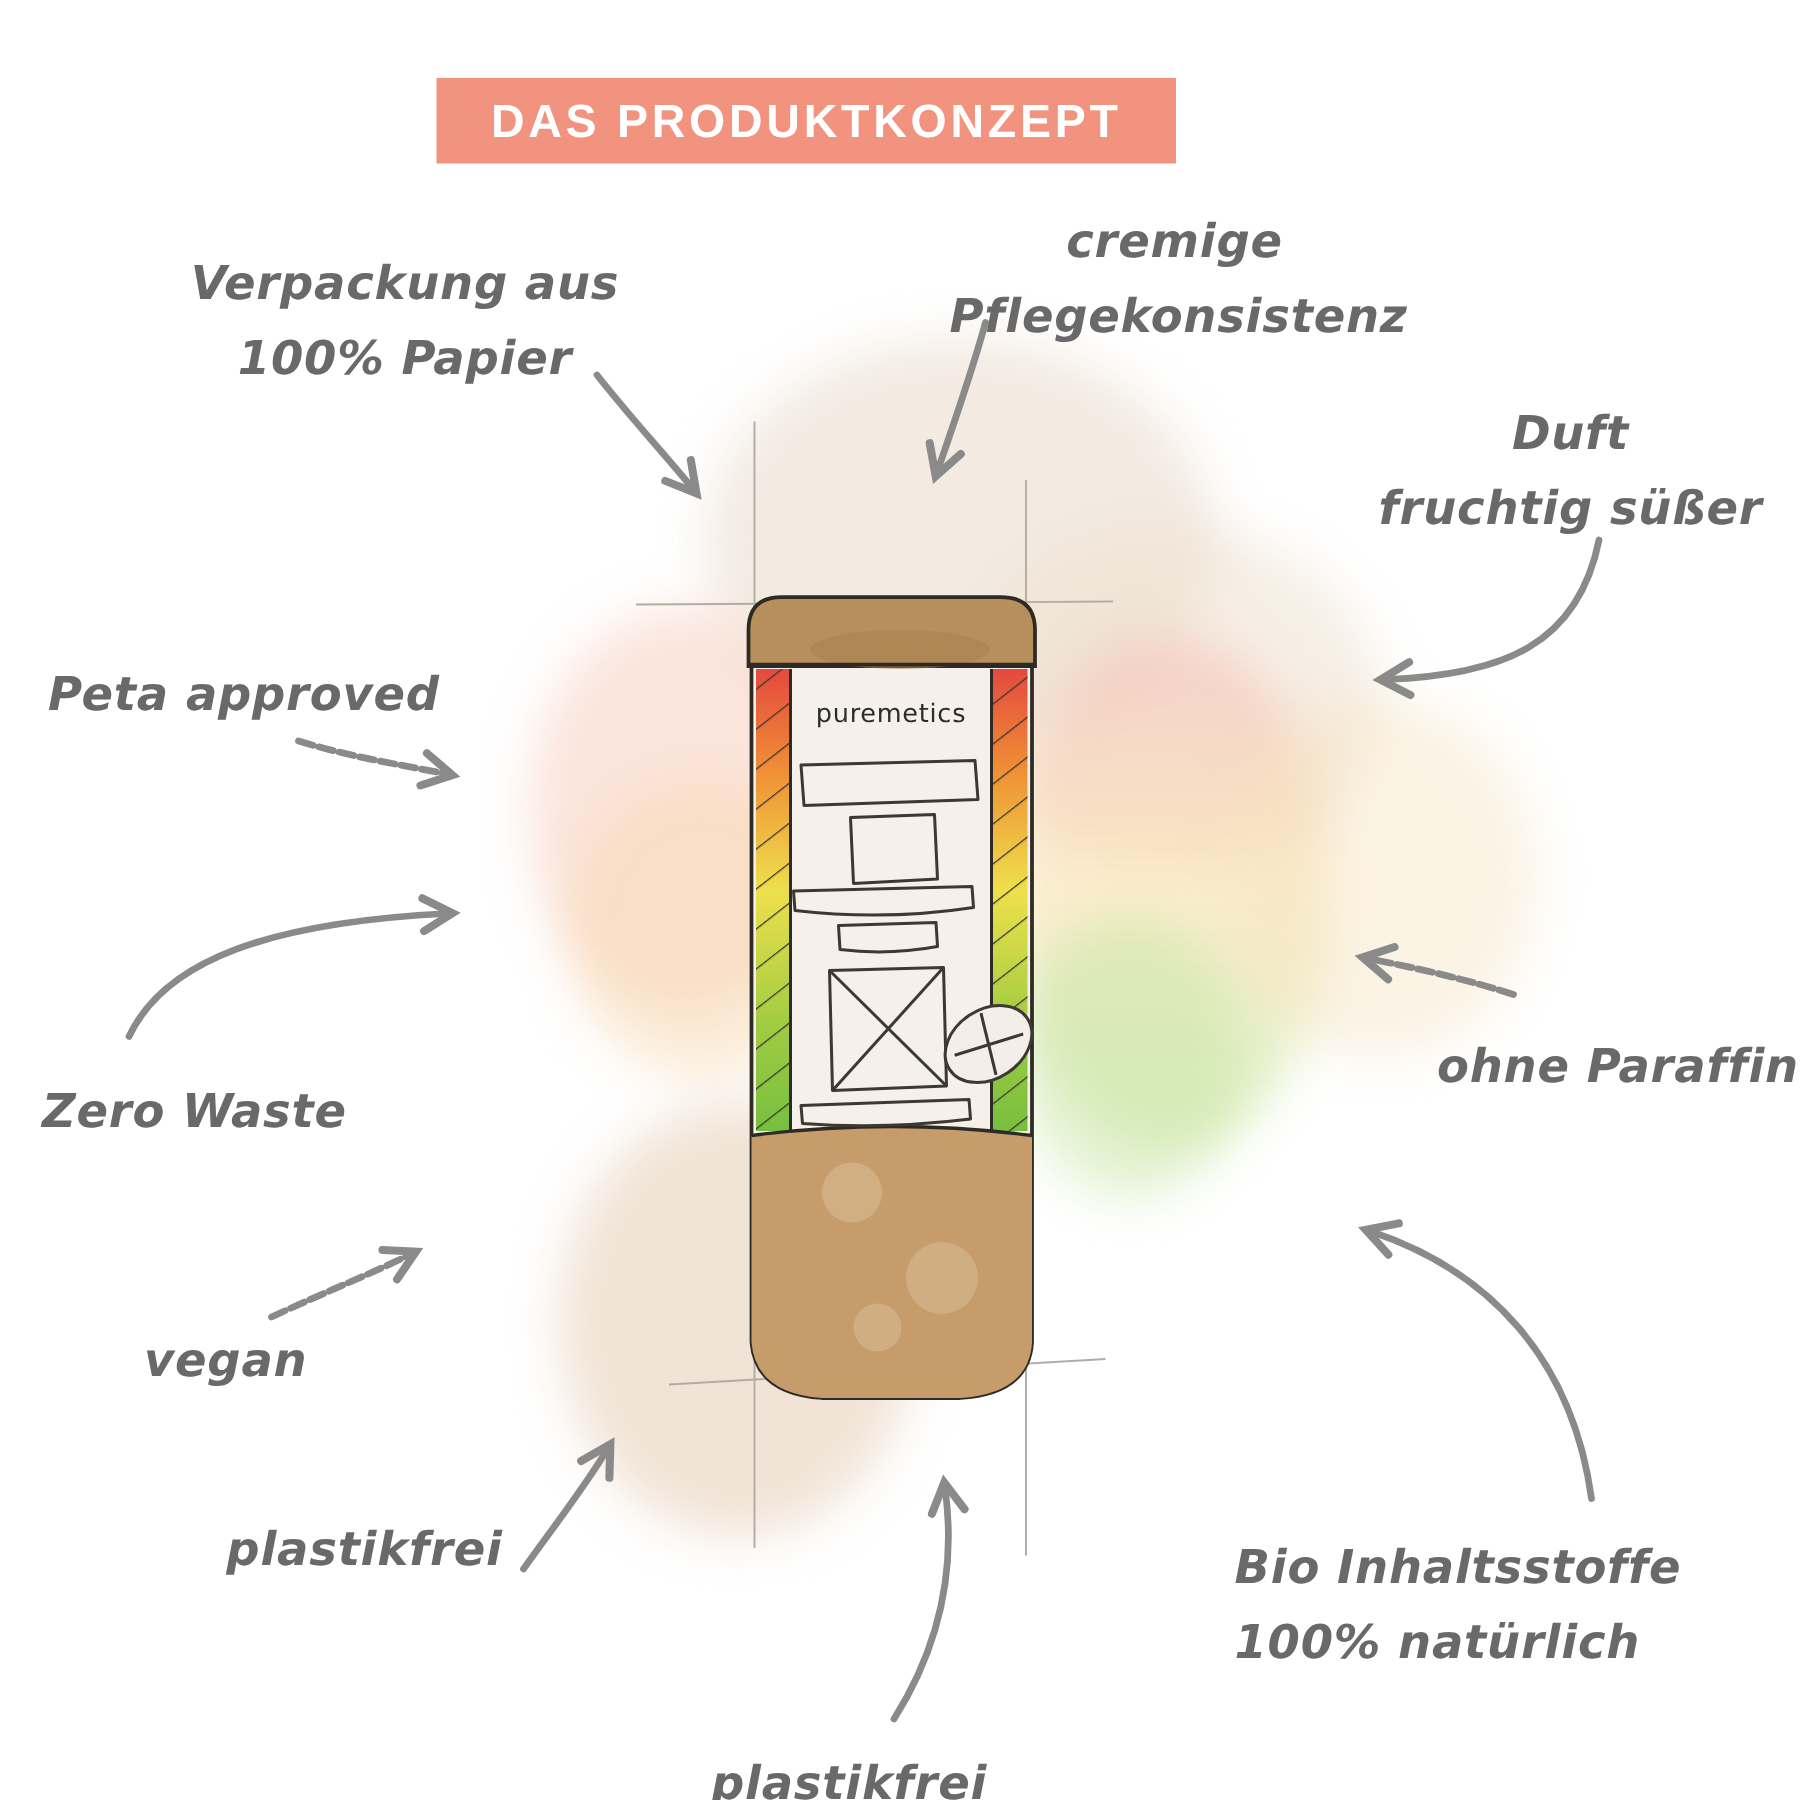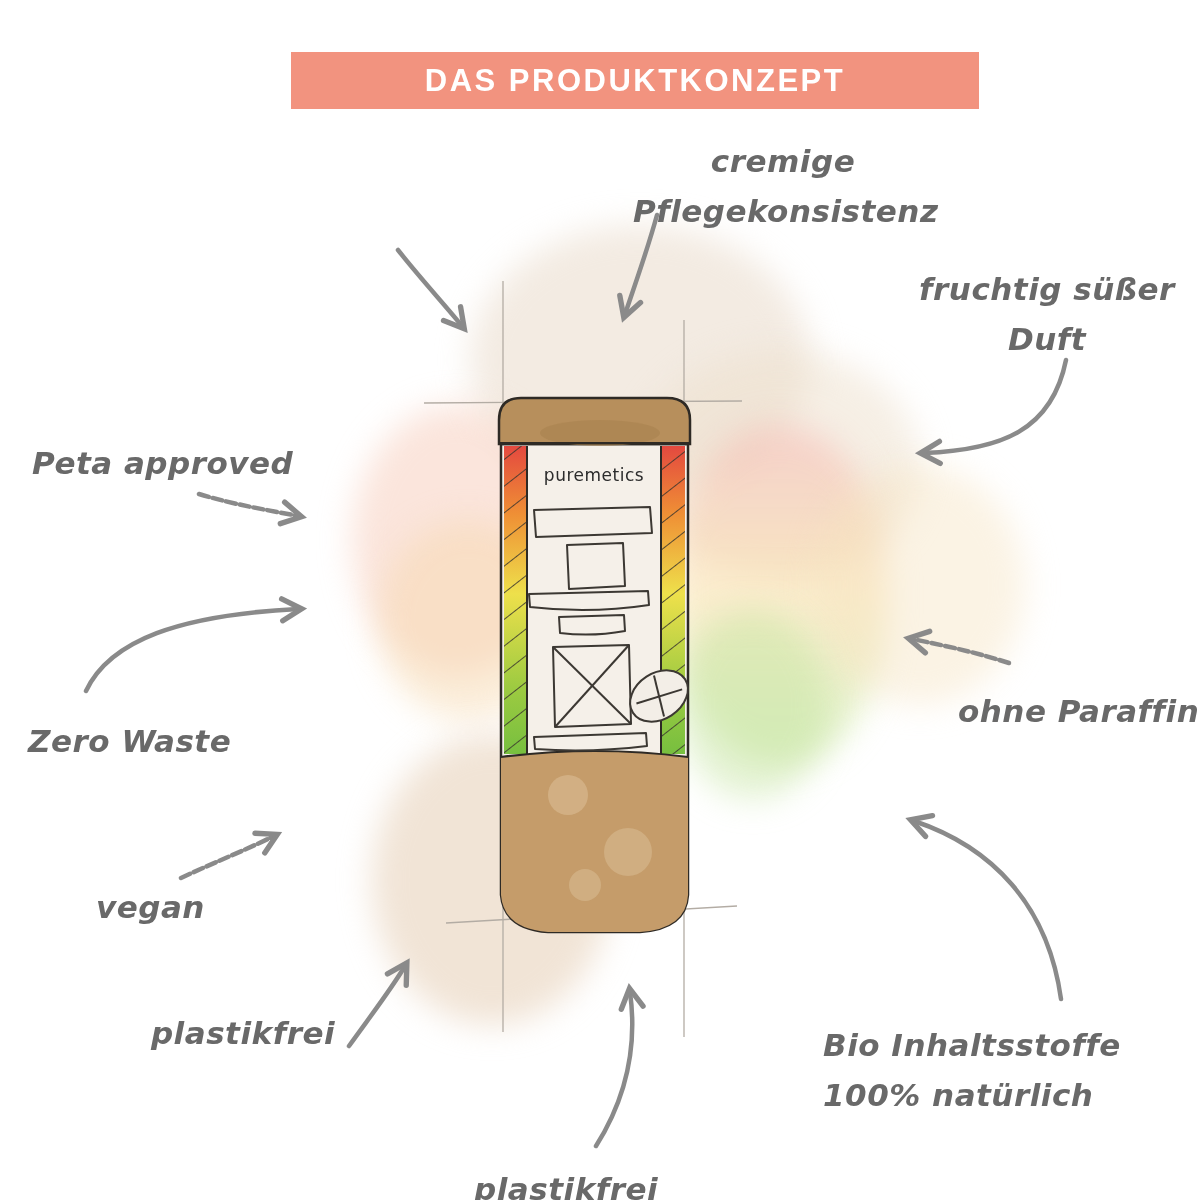--- a/index.html
+++ b/index.html
@@ -14,21 +14,21 @@
   .wash-left-pink{left:352px;top:405px;width:210px;height:270px;background:rgba(248,204,186,.50);}
   .wash-left-org {left:378px;top:520px;width:180px;height:200px;background:rgba(246,215,170,.45);}
   .wash-rainbow  {left:672px;top:425px;width:215px;height:340px;border-radius:48%;
                   background:linear-gradient(180deg,rgba(246,180,172,.48) 6%,rgba(248,222,160,.52) 50%,rgba(198,228,148,.48) 88%);}
   .wash-right-far{left:815px;top:465px;width:210px;height:240px;background:rgba(245,226,190,.42);}
   .wash-green    {left:678px;top:610px;width:150px;height:190px;background:rgba(190,225,150,.40);}
   .wash-bot-left {left:372px;top:735px;width:240px;height:290px;background:rgba(229,206,180,.55);}
 
   
   .banner{
-    position:absolute;left:291px;top:52px;width:688px;height:57px;
+    position:absolute;left:291px;top:52px;width:493px;height:57px;
     background:#f2937f;display:flex;align-items:center;justify-content:center;
   }
   .banner-title{
     color:#ffffff;font-family:"Liberation Sans",sans-serif;font-weight:700;
     font-size:31px;letter-spacing:2.5px;
   }
 
   
   .hand{
     position:absolute;color:#696969;font-family:"DejaVu Sans",sans-serif;
@@ -143,30 +143,32 @@
       <path d="M 86 691 C 110 640 180 615 298 609" marker-end="url(#ah)"></path>
       <path d="M 1009 663 C 975 652 942 645 912 639" marker-end="url(#ah)" stroke-dasharray="10 4"></path>
       <path d="M 181 878 C 213 863 248 849 274 836" marker-end="url(#ah)" stroke-dasharray="10 4"></path>
       <path d="M 349 1046 C 369 1018 390 991 405 966" marker-end="url(#ah)"></path>
       <path d="M 596 1146 C 625 1100 638 1050 630 992" marker-end="url(#ah)"></path>
       <path d="M 1061 999 C 1048 905 992 847 914 821" marker-end="url(#ah)"></path>
     </g>
   </svg>
 
   <div class="hand center lbl-verpackung">
+    <div>Verpackung aus</div>
+    <div>100% Papier</div>
   </div>
 
   <div class="hand center lbl-cremige">
     <div>cremige</div>
     <div>Pflegekonsistenz</div>
   </div>
 
   <div class="hand center lbl-fruchtig">
+    <div>Duft</div>
     <div>fruchtig süßer</div>
-    <div>Duft</div>
   </div>
 
   <div class="hand lbl-zero">Zero Waste</div>
   <div class="hand lbl-peta">Peta approved</div>
   <div class="hand lbl-paraffine">ohne Paraffine</div>
   <div class="hand lbl-vegan">vegan</div>
 
   <div class="hand center lbl-recycle">
     <div>plastikfrei</div>
   </div>

